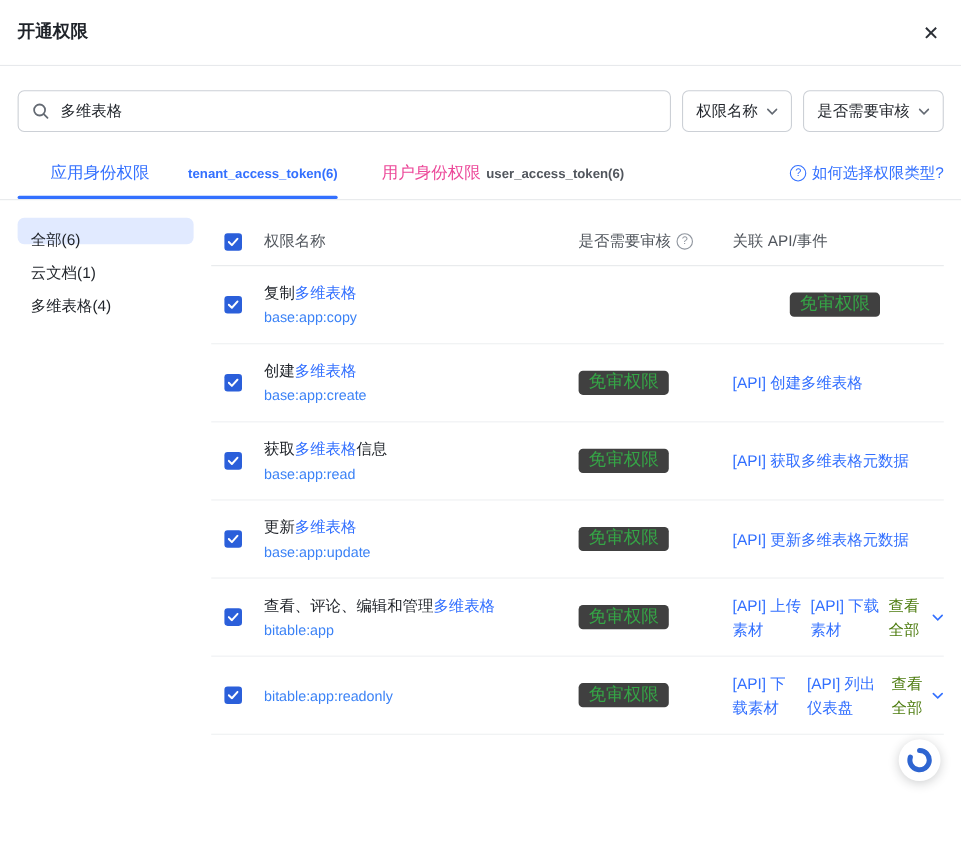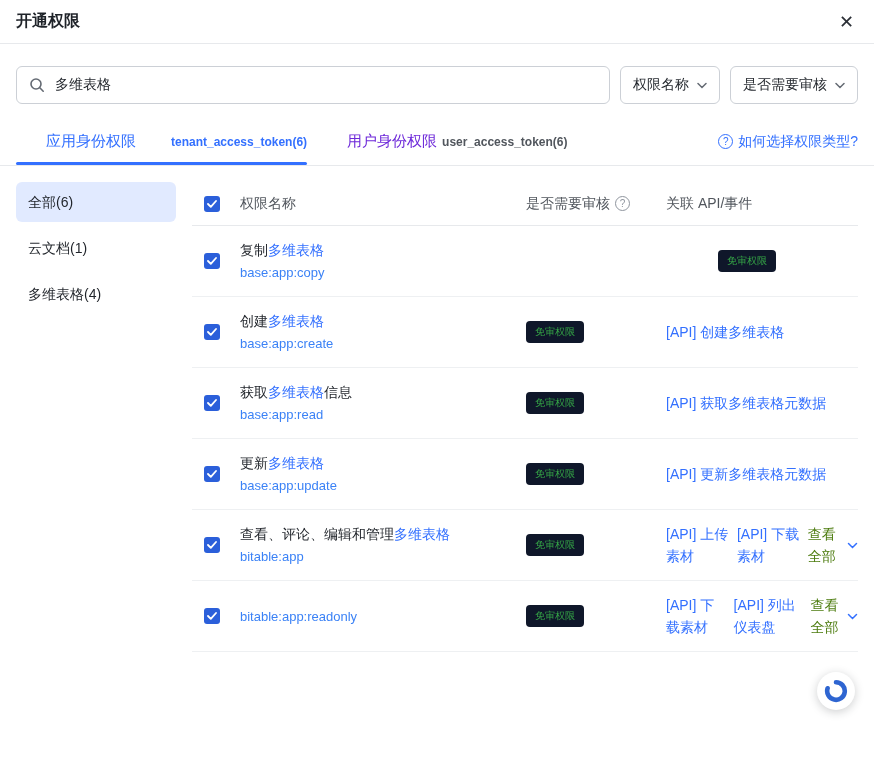--- a/index.html
+++ b/index.html
@@ -8,21 +8,21 @@
     width:874px; height:783px;
     background:#ffffff;
     font-family:"Liberation Sans", sans-serif;
     color:#1f2329;
     position:relative;
     overflow:hidden;
   }
 
   
   .dlg-header {
-    height:44px; display:flex; align-items:center; justify-content:space-between;
+    height:60px; display:flex; align-items:center; justify-content:space-between;
     padding:0 20px 0 16px; border-bottom:1px solid #e7e9ec;
   }
   .dlg-title { font-size:16px; font-weight:600; }
   .close-btn { font-size:18px; color:#2b2f36; cursor:pointer; line-height:1; }
 
   
   .search-row { display:flex; gap:10px; padding:22px 16px 14px; }
   .search-box {
     flex:1; display:flex; align-items:center; gap:8px;
     height:38px; border:1px solid #ccd0d6; border-radius:6px; padding:0 12px;
@@ -39,21 +39,21 @@
 
   
   .tabs-row {
     display:flex; align-items:stretch; padding:0 16px;
     border-bottom:1px solid #e7e9ec; height:48px;
   }
   .tab {
     display:flex; align-items:center; gap:5px; margin-right:40px;
     position:relative; cursor:pointer;
   }
-  .tab .tab-main { font-size:15px; font-weight:500; color:#6d28d9; }
+  .tab .tab-main { font-size:15px; font-weight:500; color:#ec4899; }
   .tab .tab-token { font-size:12px; color:#51565d; font-weight:700; }
   .tab.active .tab-main, .tab.active .tab-token { color:#3370ff;margin-left:30px; }
   .tab.active::after {
     content:""; position:absolute; left:0; right:0; bottom:0;
     height:3px; background:#3370ff; border-radius:2px;
   }
   .help-link {
     margin-left:auto; display:flex; align-items:center; gap:5px;
     color:#3370ff; font-size:14px; cursor:pointer; text-decoration:none;
   }
@@ -61,21 +61,21 @@
     width:15px; height:15px; border:1px solid currentColor; border-radius:50%;
     font-size:10px; line-height:13px; text-align:center; display:inline-block;
     flex-shrink:0;
   }
   .q-circle.gray { color:#8f959e; }
 
   
   .dlg-body { display:flex; padding:16px; gap:16px; }
   .sidebar { width:160px; flex-shrink:0; }
   .side-item {
-    height:40px; line-height:40px; padding:0 12px; border-radius:6px;
+    height:24px; line-height:40px; padding:0 12px; border-radius:6px;
     font-size:14px; margin-bottom:6px; cursor:pointer; color:#1f2329;
   }
   .side-item.active { background:#e1eaff; }
 
   
   .perm-table { flex:1; }
   .thead {
     display:flex; align-items:center; height:44px;
     border-bottom:1px solid #e7e9ec; color:#51565d; font-size:14px;
   }
@@ -86,22 +86,22 @@
 
   .trow {
     display:flex; align-items:center;
     border-bottom:1px solid #eef0f2; padding:13px 0;
   }
   .perm-name { font-size:14px; line-height:22px; color:#1f2329; }
   .perm-name .hl { color:#3370ff; }
   .perm-code { font-size:13px; color:#3b82f6; line-height:20px; margin-top:2px; }
 
   .badge {
-    display:inline-block; background:#0f172a; color:#35a546;
-    font-size:10px; padding:3px 9px; border-radius:4px; line-height:16px;
+    display:inline-block; background:#404040; color:#35a546;
+    font-size:16px; padding:3px 9px; border-radius:4px; line-height:16px;
   }
 
   .api-link {
     color:#3370ff; font-size:14px; text-decoration:none;
     display:block; line-height:22px; cursor:pointer;
   }
   .api-list { display:flex; flex-direction:row; gap:8px; }
   .view-all {
     display:flex; align-items:center; gap:5px; color:#4d7c0f;
     font-size:14px; cursor:pointer; line-height:22px;

